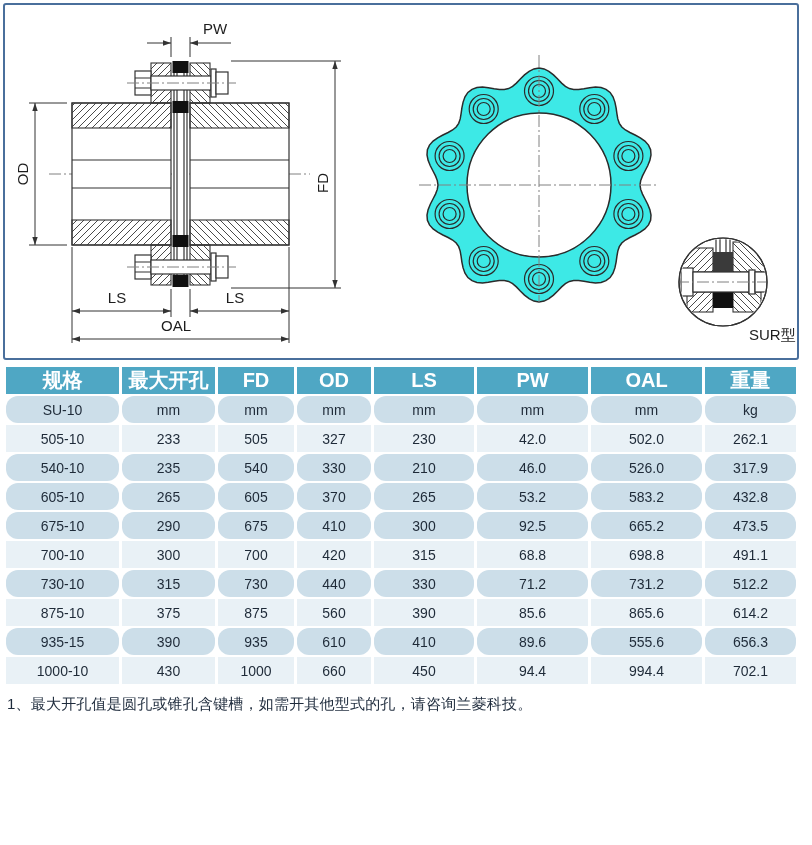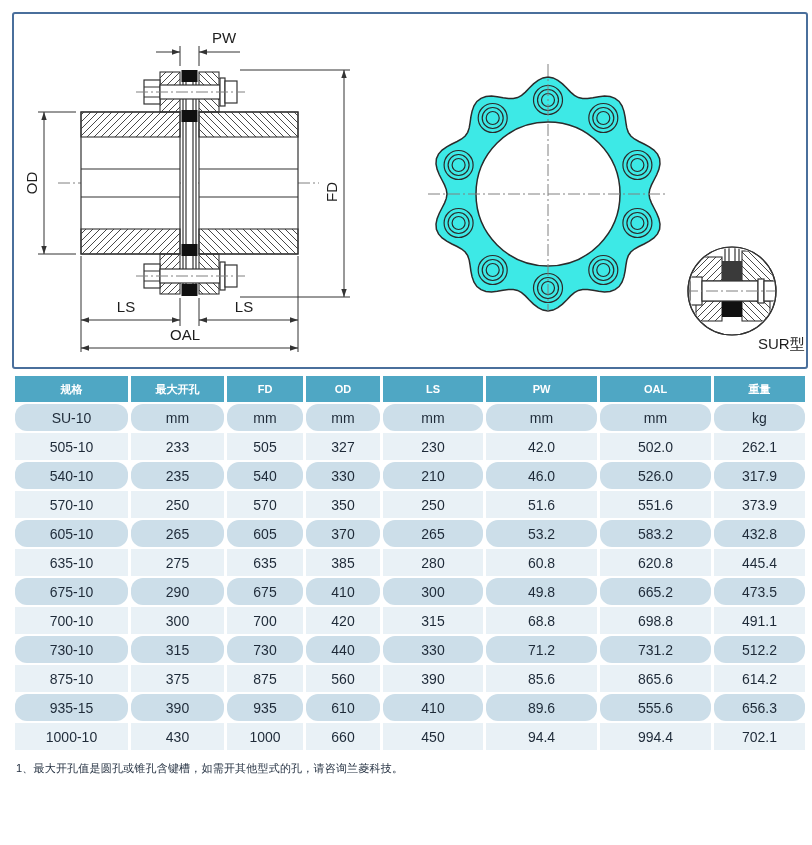--- a/index.html
+++ b/index.html
@@ -1,17 +1,17 @@
 <!DOCTYPE html>
 <html style="--header-bg: #4fa7c4; --header-text: #ffffff; --row-light: #e9f1f6; --row-dark: #ccdee9; --cell-text: #1e2a38; --panel-border: #4a6f9c;"><head>
 <meta charset="utf-8">
 <style>
   html,body{margin:0;padding:0;background:#fff;}
   .page{
-    width:812px;height:845px;box-sizing:border-box;padding:12px;
+    width:812px;height:845px;box-sizing:border-box;padding:3px;
     background:#fff;position:relative;
     font-family:"Liberation Sans","DejaVu Sans",sans-serif;
   }
   .drawing-panel{
     width:796px;height:357px;box-sizing:border-box;
     border:2px solid var(--panel-border,#4a6f9c);
     border-radius:3px;background:#fff;overflow:hidden;
   }
   .drawing-panel svg{display:block;}
   
@@ -25,31 +25,31 @@
   .arr{fill:#333;stroke:none;}
   .dlab{font-family:"Liberation Sans","DejaVu Sans",sans-serif;font-size:15px;fill:#1d1d1d;}
   
   table.spec{
     width:796px;table-layout:fixed;
     border-collapse:separate;border-spacing:3px 2px;
     margin-top:5px;background:#fff;
   }
   table.spec th{
     background:var(--header-bg,#4fa7c4);color:var(--header-text,#fff);
-    font-size:11px;font-weight:bold;height:26px;padding:0;text-align:center;
+    font-size:20px;font-weight:bold;height:26px;padding:0;text-align:center;
   }
   table.spec td{
     text-align:center;font-size:14px;height:27px;padding:0;
     color:var(--cell-text,#1e2a38);
   }
   tr.dark td{background:var(--row-dark,#ccdee9);border-radius:12px;}
   tr.light td{background:var(--row-light,#e9f1f6);}
   .footnote{
     margin-top:9px;padding-left:4px;
-    font-size:11px;color:#1e2b3c;letter-spacing:.2px;
+    font-size:15px;color:#1e2b3c;letter-spacing:.2px;
   }
 </style>
 </head>
 <body>
 
 <div class="page">
 
   <div class="drawing-panel">
     <svg width="792" height="353" viewBox="0 0 792 353">
       <defs>
@@ -263,57 +263,37 @@
         <tr class="dark">
           <td>540-10</td>
           <td>235</td>
           <td>540</td>
           <td>330</td>
           <td>210</td>
           <td>46.0</td>
           <td>526.0</td>
           <td>317.9</td>
         </tr>
-        <tr class="light">
-          <td>570-10</td>
-          <td>250</td>
-          <td>570</td>
-          <td>350</td>
-          <td>250</td>
-          <td>51.6</td>
-          <td>551.6</td>
-          <td>373.9</td>
-        </tr>
         <tr class="dark">
           <td>605-10</td>
           <td>265</td>
           <td>605</td>
           <td>370</td>
           <td>265</td>
           <td>53.2</td>
           <td>583.2</td>
           <td>432.8</td>
         </tr>
-        <tr class="light">
-          <td>635-10</td>
-          <td>275</td>
-          <td>635</td>
-          <td>385</td>
-          <td>280</td>
-          <td>60.8</td>
-          <td>620.8</td>
-          <td>445.4</td>
-        </tr>
         <tr class="dark">
           <td>675-10</td>
           <td>290</td>
           <td>675</td>
           <td>410</td>
           <td>300</td>
-          <td>49.8</td>
+          <td>92.5</td>
           <td>665.2</td>
           <td>473.5</td>
         </tr>
         <tr class="light">
           <td>700-10</td>
           <td>300</td>
           <td>700</td>
           <td>420</td>
           <td>315</td>
           <td>68.8</td>

